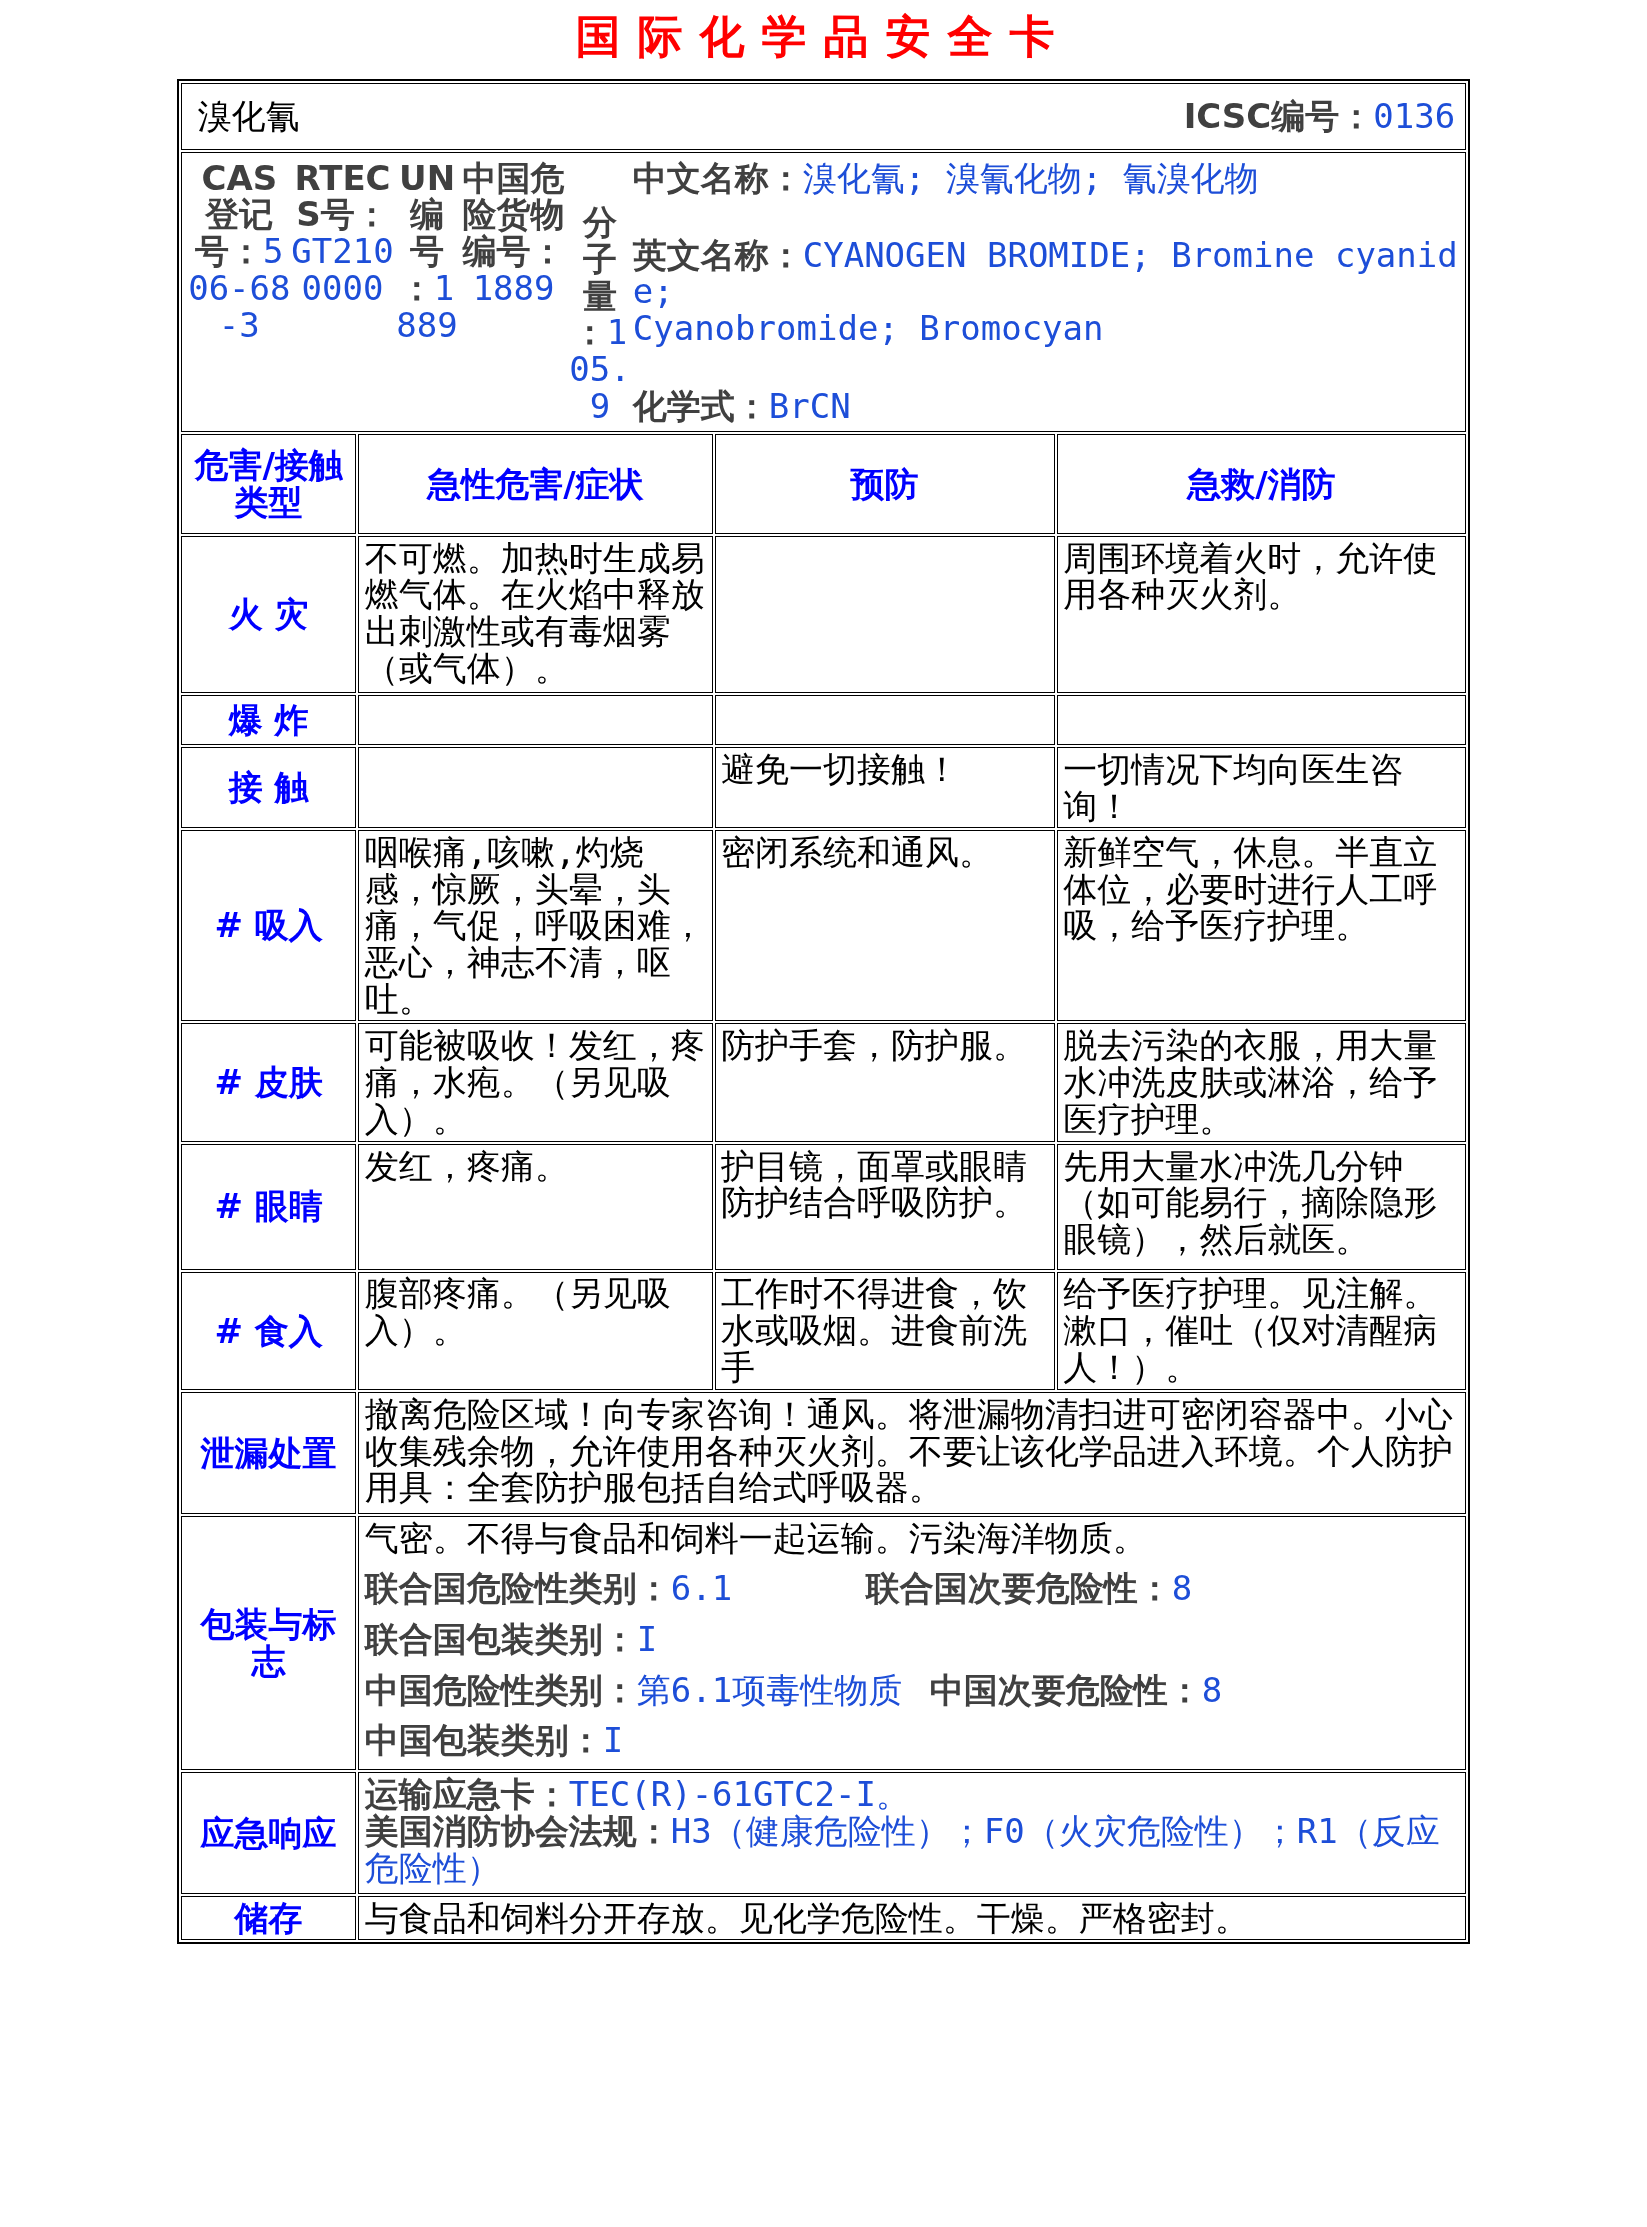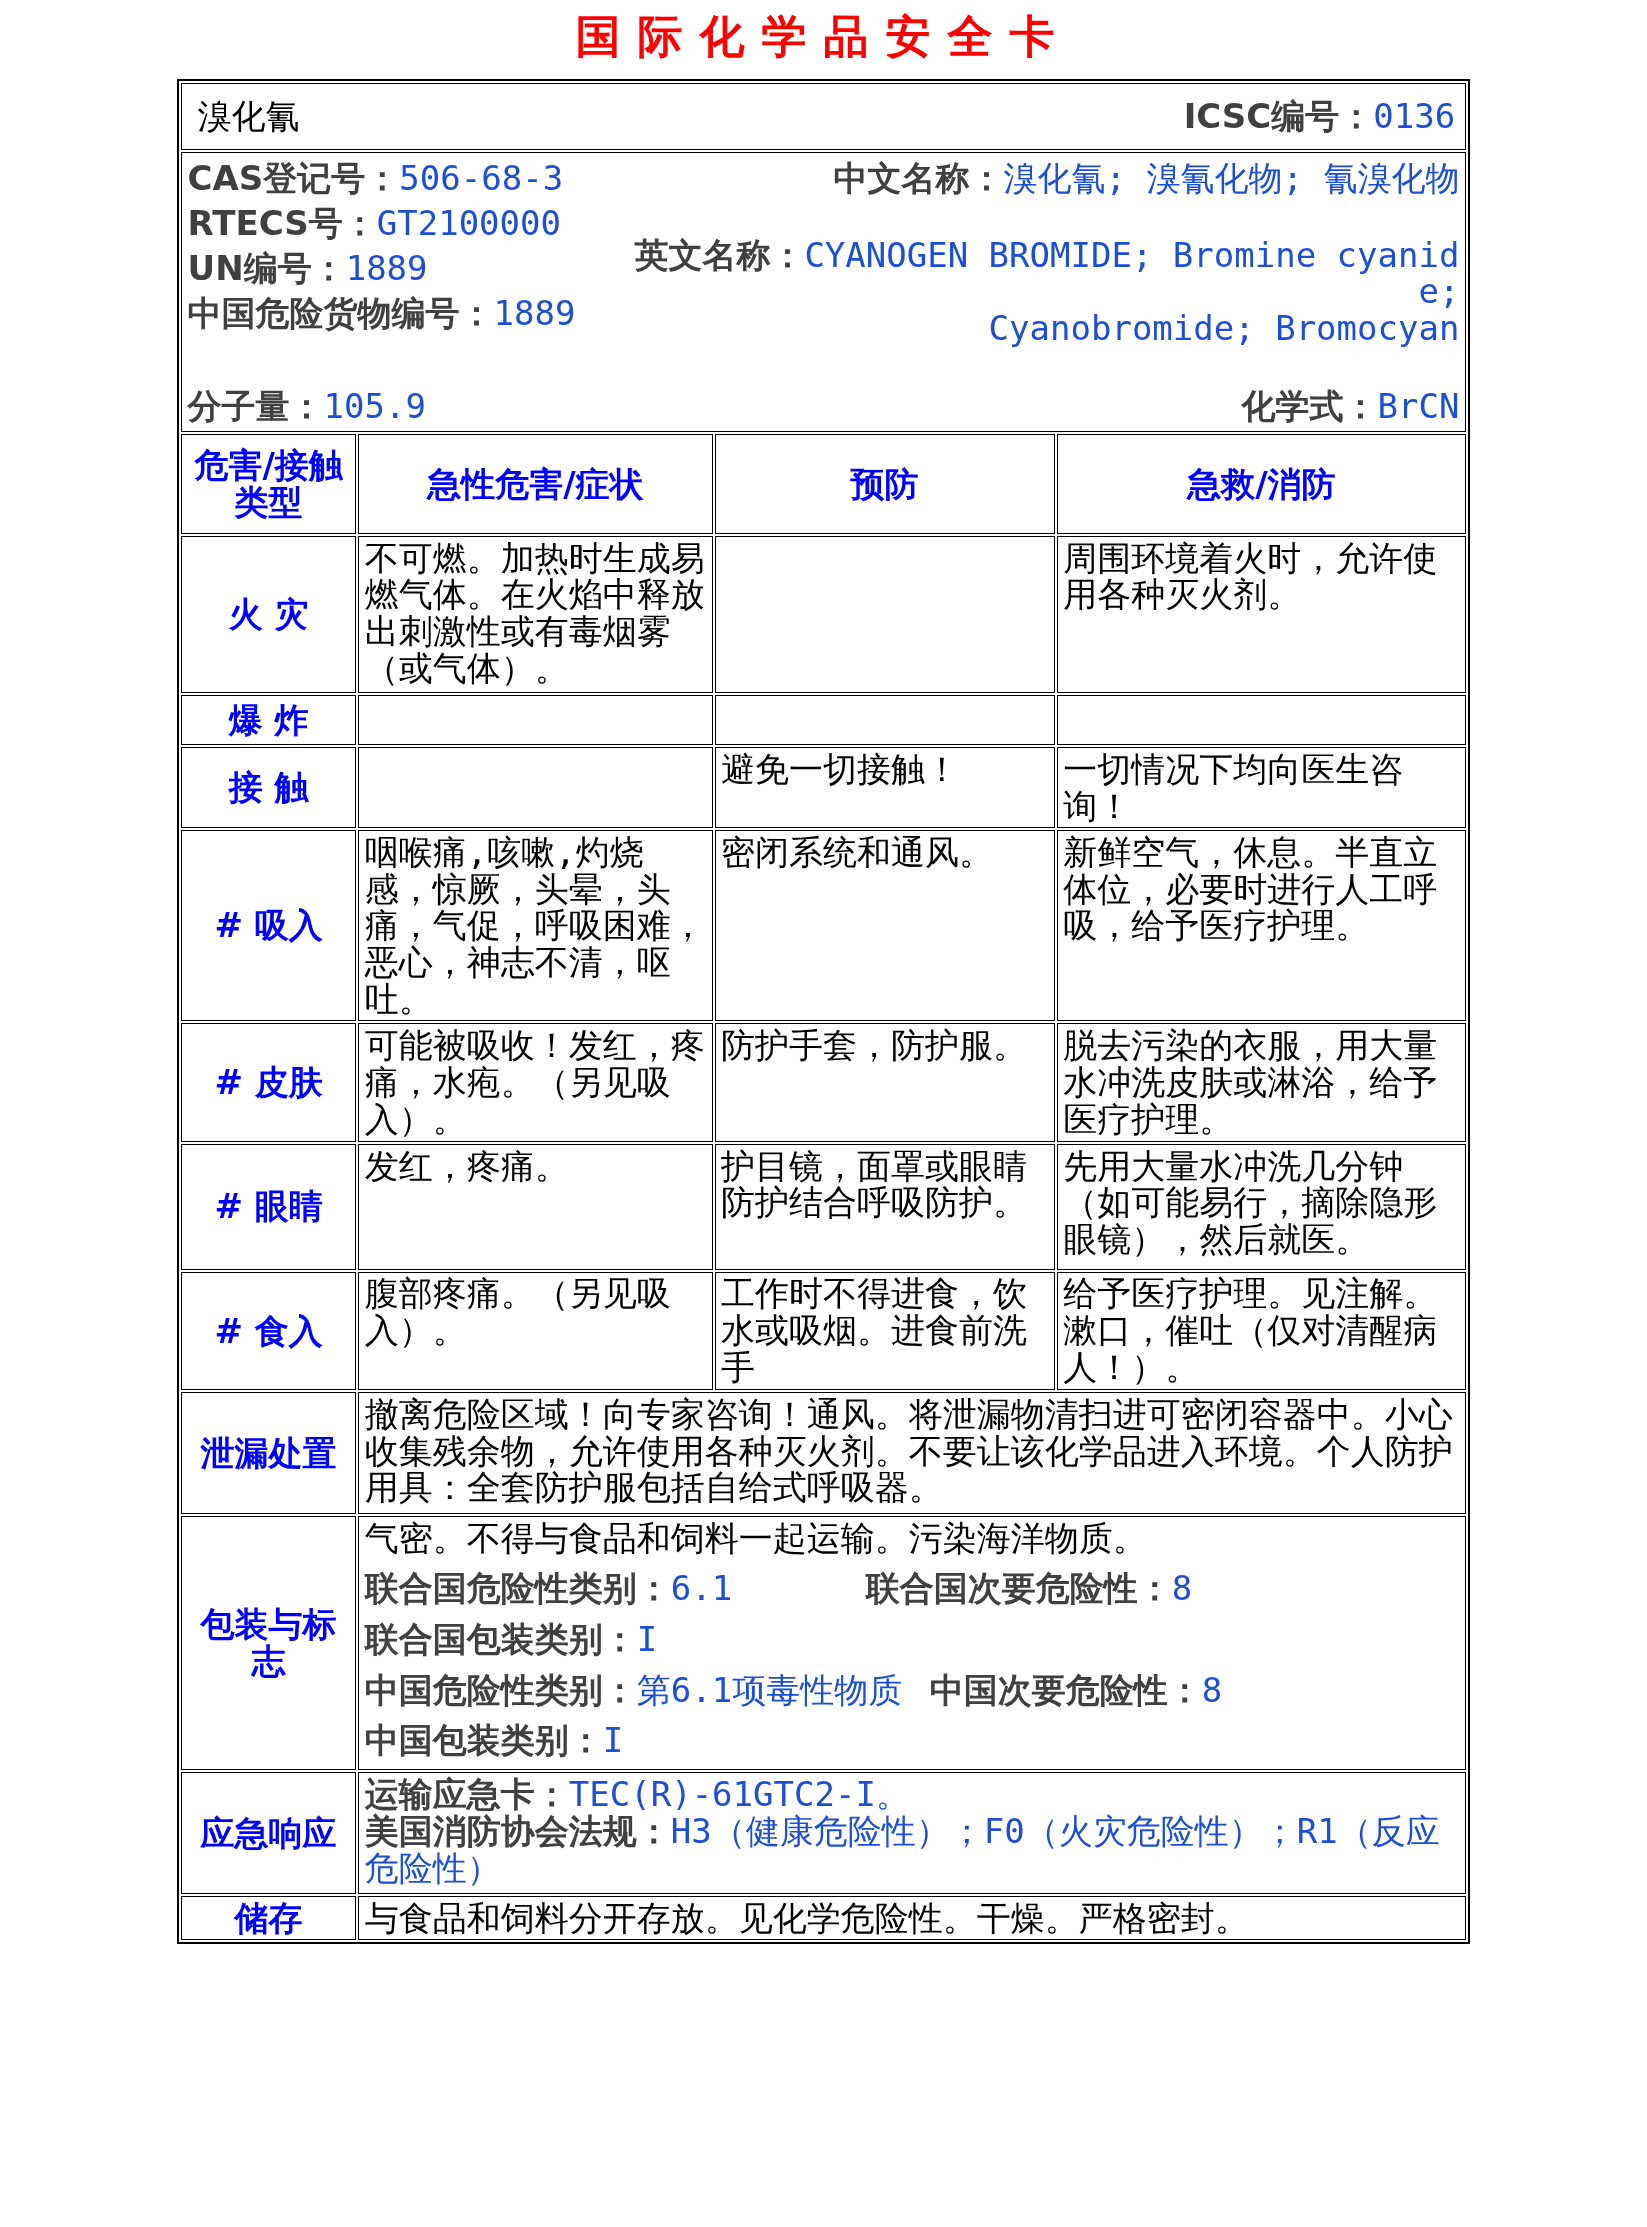--- a/index.html
+++ b/index.html
@@ -77,22 +77,22 @@
     display: flex;
     justify-content: space-between;
     align-items: center;
     height: 100%;
   }
   .chem-name { padding-left: 9.8px; }
   .icsc-box { padding-right: 4.2px; white-space: nowrap; }
 
   
   .info-flex { display: flex; height: 273px; }
-  .info-left  { flex: 0 0 35%; display: flex; flex-direction: column; }
-  .info-right { flex: 1 1 auto; display: flex; flex-direction: column; text-align: right; }
+  .info-left  { flex: 0 0 35%; display: flex; flex-direction: row; text-align: center; }
+  .info-right { flex: 1 1 auto; display: flex; flex-direction: column; }
   .field { margin: 4.2px 0; }
   .field.en-name { margin-top: 36px; }
   .field.bottom { margin-top: auto; margin-bottom: 4.2px; }
 
   
   .pack-line { margin: 0 0 14px 0; }
   .pack-line:last-child { margin-bottom: 0; }
   .pw1 { display: inline-block; min-width: 501px; }
   .pw2 { display: inline-block; min-width: 565px; }
 </style>

